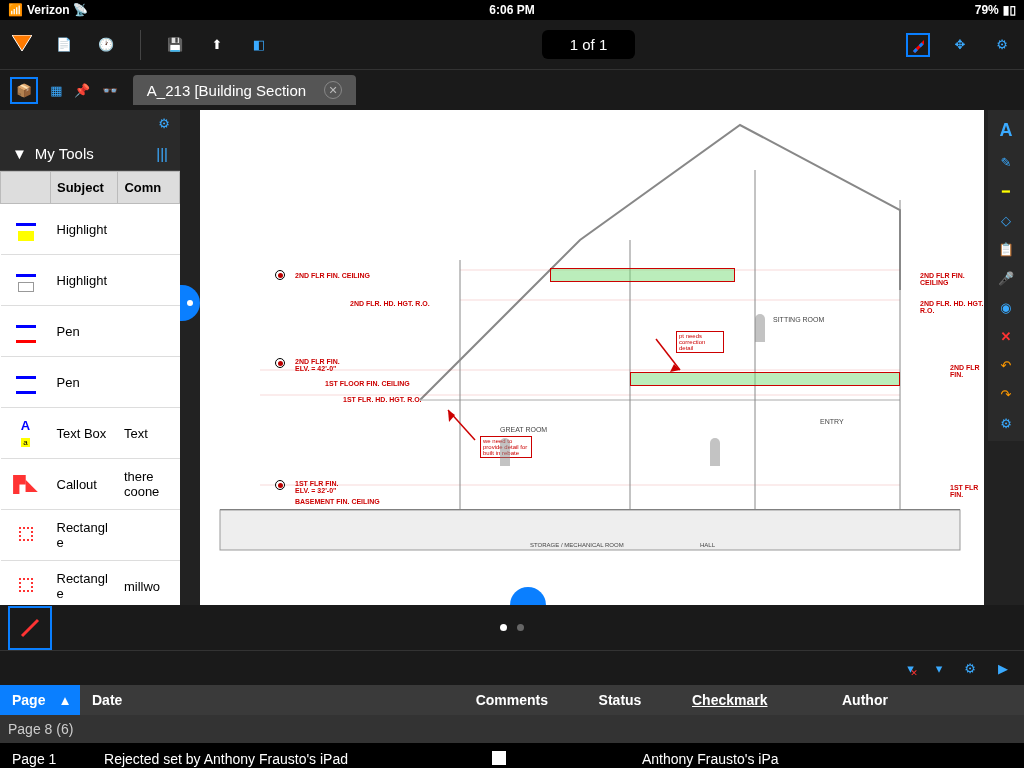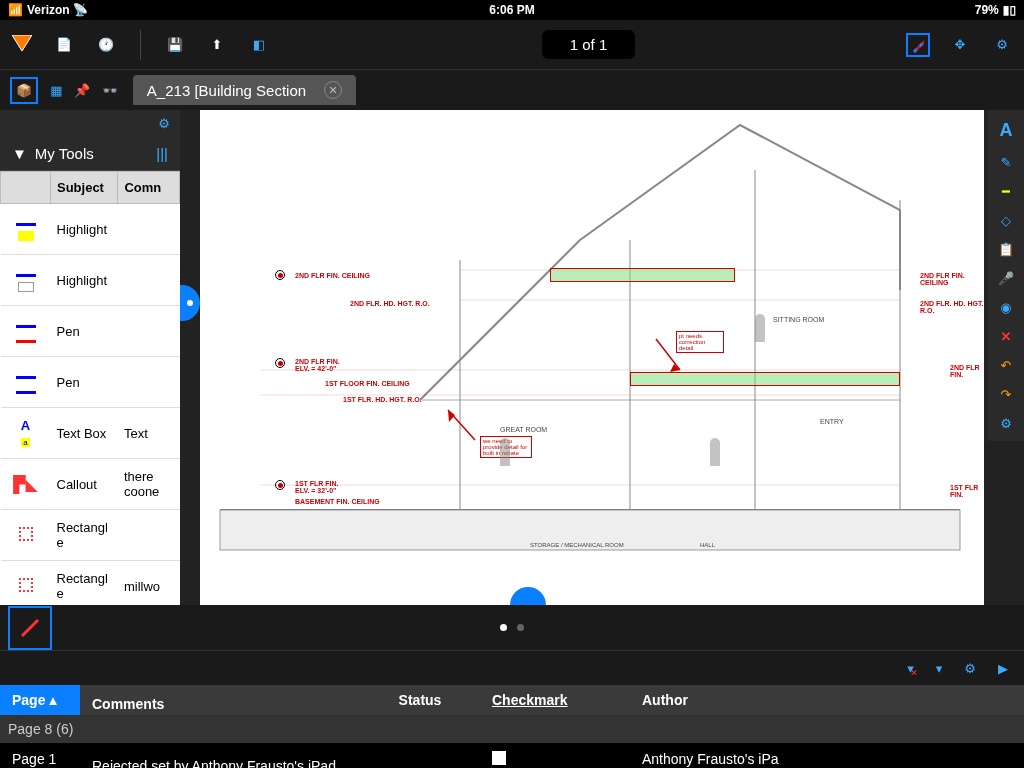--- a/index.html
+++ b/index.html
@@ -52,23 +52,23 @@
 .bottom-strip { height: 45px; background: #1a1a1a; display: flex; align-items: center; padding: 0 8px; position: relative; }
 .pen-box { width: 44px; height: 44px; border: 2px solid #0a7fff; display: flex; align-items: center; justify-content: center; }
 .page-dots { position: absolute; left: 50%; transform: translateX(-50%); display: flex; gap: 10px; }
 .dot { width: 7px; height: 7px; border-radius: 50%; background: #666; }
 .dot.active { background: #fff; }
 
 .comment-toolbar { height: 35px; background: #1a1a1a; display: flex; justify-content: flex-end; align-items: center; gap: 22px; padding: 0 16px; border-top: 1px solid #333; }
 
 .comments-header { height: 30px; background: #3a3a3a; display: flex; align-items: center; font-size: 14px; font-weight: bold; }
 .comments-header > div { padding: 0 12px; }
-.col-page { width: 80px; background: #0a7fff; display: flex; align-items: center; gap: 4px; height: 100%; }
+.col-page { width: 80px; background: #0a7fff; display: flex; align-items: center; gap: 16px; height: 100%; }
 .col-date { width: 200px; }
-.col-comments { width: 280px; text-align: left; margin-top: 7px; }
+.col-comments { width: 280px; text-align: right; }
 .col-status { width: 120px; text-align:center; }
 .col-check { width: 150px; text-decoration: underline; }
 .col-author { flex: 1; }
 
 .page-summary { background: #333; padding: 6px 8px; font-size: 14px; color: #ccc; }
 
 .comment-row { display: flex; align-items: flex-start; padding: 8px 0; font-size: 14px; }
 .comment-row > div { padding: 0 12px; }
 .checkbox { width: 14px; height: 14px; background: #fff; display: inline-block; }
 .red-label { position: absolute; color: #cc0000; font-size: 7px; font-weight: bold; }
@@ -292,20 +292,21 @@
   <div style="color:#3aaaff">▾</div>
   <div style="color:#3aaaff">⚙</div>
   <div style="color:#3aaaff">▶</div>
 </div>
 
 <div class="comments-header">
   <div class="col-page">
       <span>Page</span> 
       <span>▴</span>
     </div>
+  <div class="col-date">Date</div>
   <div class="col-comments">Comments</div>
   <div class="col-status">Status</div>
   <div class="col-check">Checkmark</div>
   <div class="col-author">Author</div>
 </div>
 
 <div class="page-summary">Page 8 (6)</div>
 
 <div class="comment-row">
   <div class="col-page" style="background:transparent">Page 1</div>

